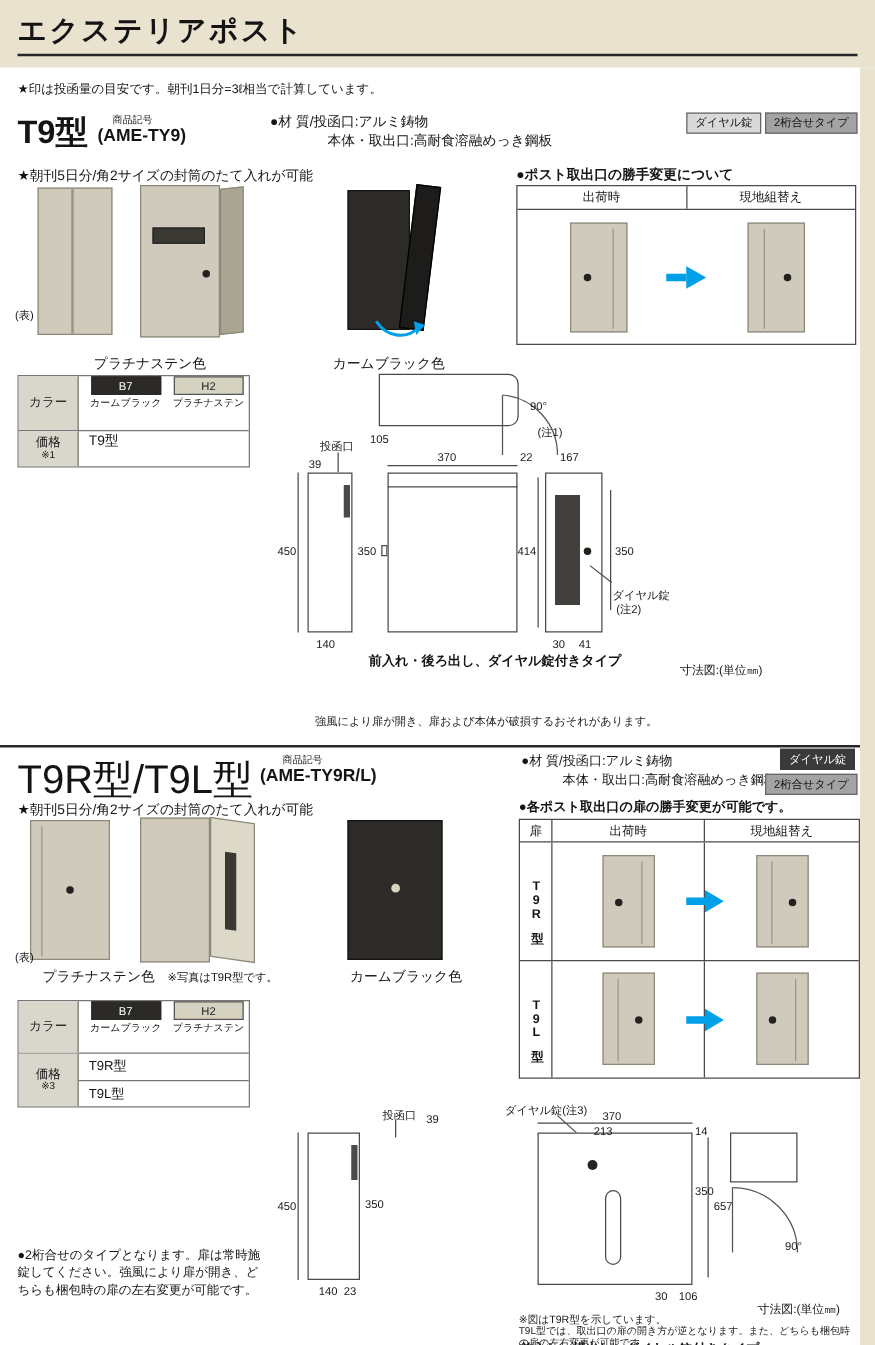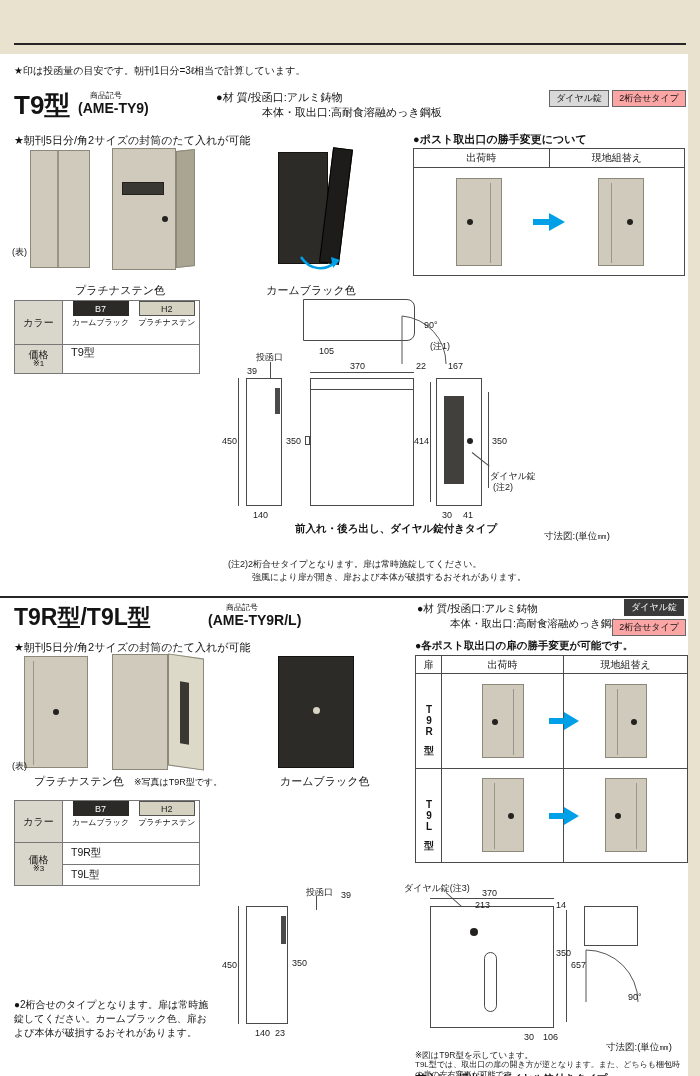--- a/index.html
+++ b/index.html
@@ -10,21 +10,21 @@
 .band{position:absolute;left:0;top:0;width:700px;height:54px;background:#e9e2cf}
 .strip{position:absolute;left:688px;top:54px;width:12px;height:1022px;background:#e9e2cf}
 .rule{position:absolute;background:#262626}
 .rect{position:absolute;border:1px solid #4a4a4a;background:#fff}
 .line{position:absolute;background:#4a4a4a}
 .mb{position:absolute;background:#cfcabb;border:1px solid #8d897a}
 .mbd{position:absolute;background:#2c2b28;border:1px solid #141311}
 .dial{position:absolute;background:#23221f;border-radius:50%;width:6px;height:6px}
 .dial-l{position:absolute;background:#d8d4c4;border-radius:50%;width:7px;height:7px}
 .seam{position:absolute;background:#9a9586}
-.badge{position:absolute;font-size:9px;line-height:15px;height:17px;border:1px solid #666;padding:0 6px;background:#fca5a5;white-space:nowrap}
+.badge{position:absolute;font-size:9px;line-height:15px;height:17px;border:1px solid #666;padding:0 6px;background:#a3a3a3;white-space:nowrap}
 .badge.gray{background:#d9d9d9}
 .badge.dark{background:#3a3a3a;color:#fff;border-color:#3a3a3a}
 .hbox{position:absolute;left:413px;top:148px;width:272px;height:128px;border:1px solid #4a4a4a;background:#fff}
 .hbox-head{display:flex;height:19px;border-bottom:1px solid #4a4a4a}
 .hbox-head>div{flex:1;display:flex;align-items:center;justify-content:center;font-size:10px}
 .hbox-head>div:first-child{border-right:1px solid #4a4a4a}
 .hbox-body{position:relative;height:107px}
 .ctable{position:absolute;border:1px solid #777;background:#fff;width:186px}
 .ct-row{display:flex;border-bottom:1px solid #777}
 .ctable .ct-row:last-child{border-bottom:none}
@@ -50,20 +50,21 @@
 .ht-mini{position:absolute;left:50%;top:50%;transform:translate(-50%,-50%);width:42px;height:74px;background:#cfcabb;border:1px solid #8d897a}
 .arrow{position:absolute}
 .wrap{white-space:normal}
 </style>
 </head>
 <body>
 
 <div id="page">
 
   <div class="band"></div>
+  <div class="t" style="left:14px;top:9px;font-size:23px;font-weight:bold;letter-spacing:2px">エクステリアポスト</div>
   <div class="rule" style="left:14px;top:43px;width:672px;height:2px"></div>
   <div class="strip"></div>
   <div class="t" style="left:14px;top:64px;font-size:10px">★印は投函量の目安です。朝刊1日分=3ℓ相当で計算しています。</div>
 
   <div class="t" style="left:14px;top:88px;font-size:26px;font-weight:bold">T9型</div>
   <div class="t" style="left:90px;top:90px;font-size:8px">商品記号</div>
   <div class="t" style="left:78px;top:100px;font-size:14px;font-weight:bold">(AME-TY9)</div>
   <div class="t" style="left:216px;top:90px">●材 質/投函口:アルミ鋳物</div>
   <div class="t" style="left:262px;top:105px">本体・取出口:高耐食溶融めっき鋼板</div>
   <div class="badge gray" style="right:91px;top:90px">ダイヤル錠</div>
@@ -139,21 +140,21 @@
           <span style="font-size:11px;margin-left:8px">T9型</span>
         </div>
     </div>
   </div>
 
   <div class="rect" style="left:303px;top:299px;width:112px;height:42px;border-radius:0 8px 8px 0"></div>
   <svg class="arrow" style="left:398px;top:314px" width="52" height="54" viewBox="0 0 52 54">
     <line x1="4" y1="2" x2="4" y2="50" stroke="#555" stroke-width="1"></line>
     <path d="M4 2 A 48 48 0 0 1 48 50" fill="none" stroke="#555" stroke-width="1"></path>
   </svg>
-  <div class="dim" style="left:319px;top:346px">105</div>
+  <div class="dim" style="left:296px;top:346px">105</div>
   <div class="dim" style="left:424px;top:320px">90°</div>
   <div class="dim" style="left:430px;top:340px">(注1)</div>
 
   <div class="dim" style="left:256px;top:351px">投函口</div>
   <div class="line" style="left:270px;top:362px;width:1px;height:16px"></div>
   <div class="dim" style="left:247px;top:366px">39</div>
 
   <div class="rect" style="left:246px;top:378px;width:36px;height:128px"></div>
   <div class="line" style="left:275px;top:388px;width:5px;height:26px"></div>
   <div class="line" style="left:238px;top:378px;width:1px;height:128px"></div>
@@ -178,26 +179,25 @@
   <div class="dim" style="left:492px;top:436px">350</div>
   <div class="dim" style="left:442px;top:510px">30</div>
   <div class="dim" style="left:463px;top:510px">41</div>
   <div class="line" style="left:472px;top:452px;width:22px;height:1px;transform:rotate(38deg);transform-origin:left center"></div>
   <div class="dim" style="left:490px;top:470px">ダイヤル錠</div>
   <div class="dim" style="left:493px;top:481px">(注2)</div>
 
   <div class="t" style="left:295px;top:522px;font-size:10.5px;font-weight:bold">前入れ・後ろ出し、ダイヤル錠付きタイプ</div>
   <div class="t" style="left:544px;top:530px;font-size:9.5px">寸法図:(単位㎜)</div>
 
-  <div class="dim" style="left:228px;top:558px">(注2)2桁合せタイプとなります。扉は常時施錠してください。</div>
   <div class="dim" style="left:252px;top:571px">強風により扉が開き、扉および本体が破損するおそれがあります。</div>
 
   <div class="rule" style="left:0;top:596px;width:688px;height:2px"></div>
 
-  <div class="t" style="left:14px;top:602px;font-size:23px;font-weight:bold">T9R型/T9L型</div>
+  <div class="t" style="left:14px;top:602px;font-size:32px;font-weight:normal">T9R型/T9L型</div>
   <div class="t" style="left:226px;top:602px;font-size:8px">商品記号</div>
   <div class="t" style="left:208px;top:612px;font-size:14px;font-weight:bold">(AME-TY9R/L)</div>
   <div class="t" style="left:417px;top:602px;font-size:10.5px">●材 質/投函口:アルミ鋳物</div>
   <div class="t" style="left:450px;top:617px;font-size:10.5px">本体・取出口:高耐食溶融めっき鋼板</div>
   <div class="badge dark" style="right:16px;top:599px">ダイヤル錠</div>
   <div class="badge" style="right:14px;top:619px">2桁合せタイプ</div>
 
   <div class="t" style="left:14px;top:640px">★朝刊5日分/角2サイズの封筒のたて入れが可能</div>
   <div class="t" style="left:415px;top:639px;font-size:10.5px;font-weight:bold">●各ポスト取出口の扉の勝手変更が可能です。</div>
 
@@ -327,17 +327,17 @@
   <div class="rect" style="left:584px;top:906px;width:54px;height:40px"></div>
   <svg class="arrow" style="left:582px;top:948px" width="64" height="58" viewBox="0 0 64 58">
     <line x1="4" y1="2" x2="4" y2="54" stroke="#555" stroke-width="1"></line>
     <path d="M4 2 A 52 52 0 0 1 56 54" fill="none" stroke="#555" stroke-width="1"></path>
   </svg>
   <div class="dim" style="left:628px;top:992px">90°</div>
 
   <div class="t" style="left:416px;top:1072px;font-size:10.5px;font-weight:bold">前入れ・横出し、ダイヤル錠付きタイプ</div>
   <div class="t" style="left:606px;top:1041px;font-size:9.5px">寸法図:(単位㎜)</div>
 
-  <div class="t wrap" style="left:14px;top:998px;width:198px;font-size:10px;line-height:14px">●2桁合せのタイプとなります。扉は常時施錠してください。カームブラック色、扉および本体が破損するおそれがあります。</div>
+  <div class="t wrap" style="left:14px;top:998px;width:198px;font-size:10px;line-height:14px">●2桁合せのタイプとなります。扉は常時施錠してください。強風により扉が開き、どちらも梱包時の扉の左右変更が可能です。</div>
   <div class="dim" style="left:415px;top:1050px;font-size:8.5px">※図はT9R型を示しています。</div>
   <div class="dim wrap" style="left:415px;top:1060px;width:270px;font-size:8px;line-height:9.5px">T9L型では、取出口の扉の開き方が逆となります。また、どちらも梱包時の扉の左右変更が可能です。</div>
 
 </div>
 
 </body></html>

